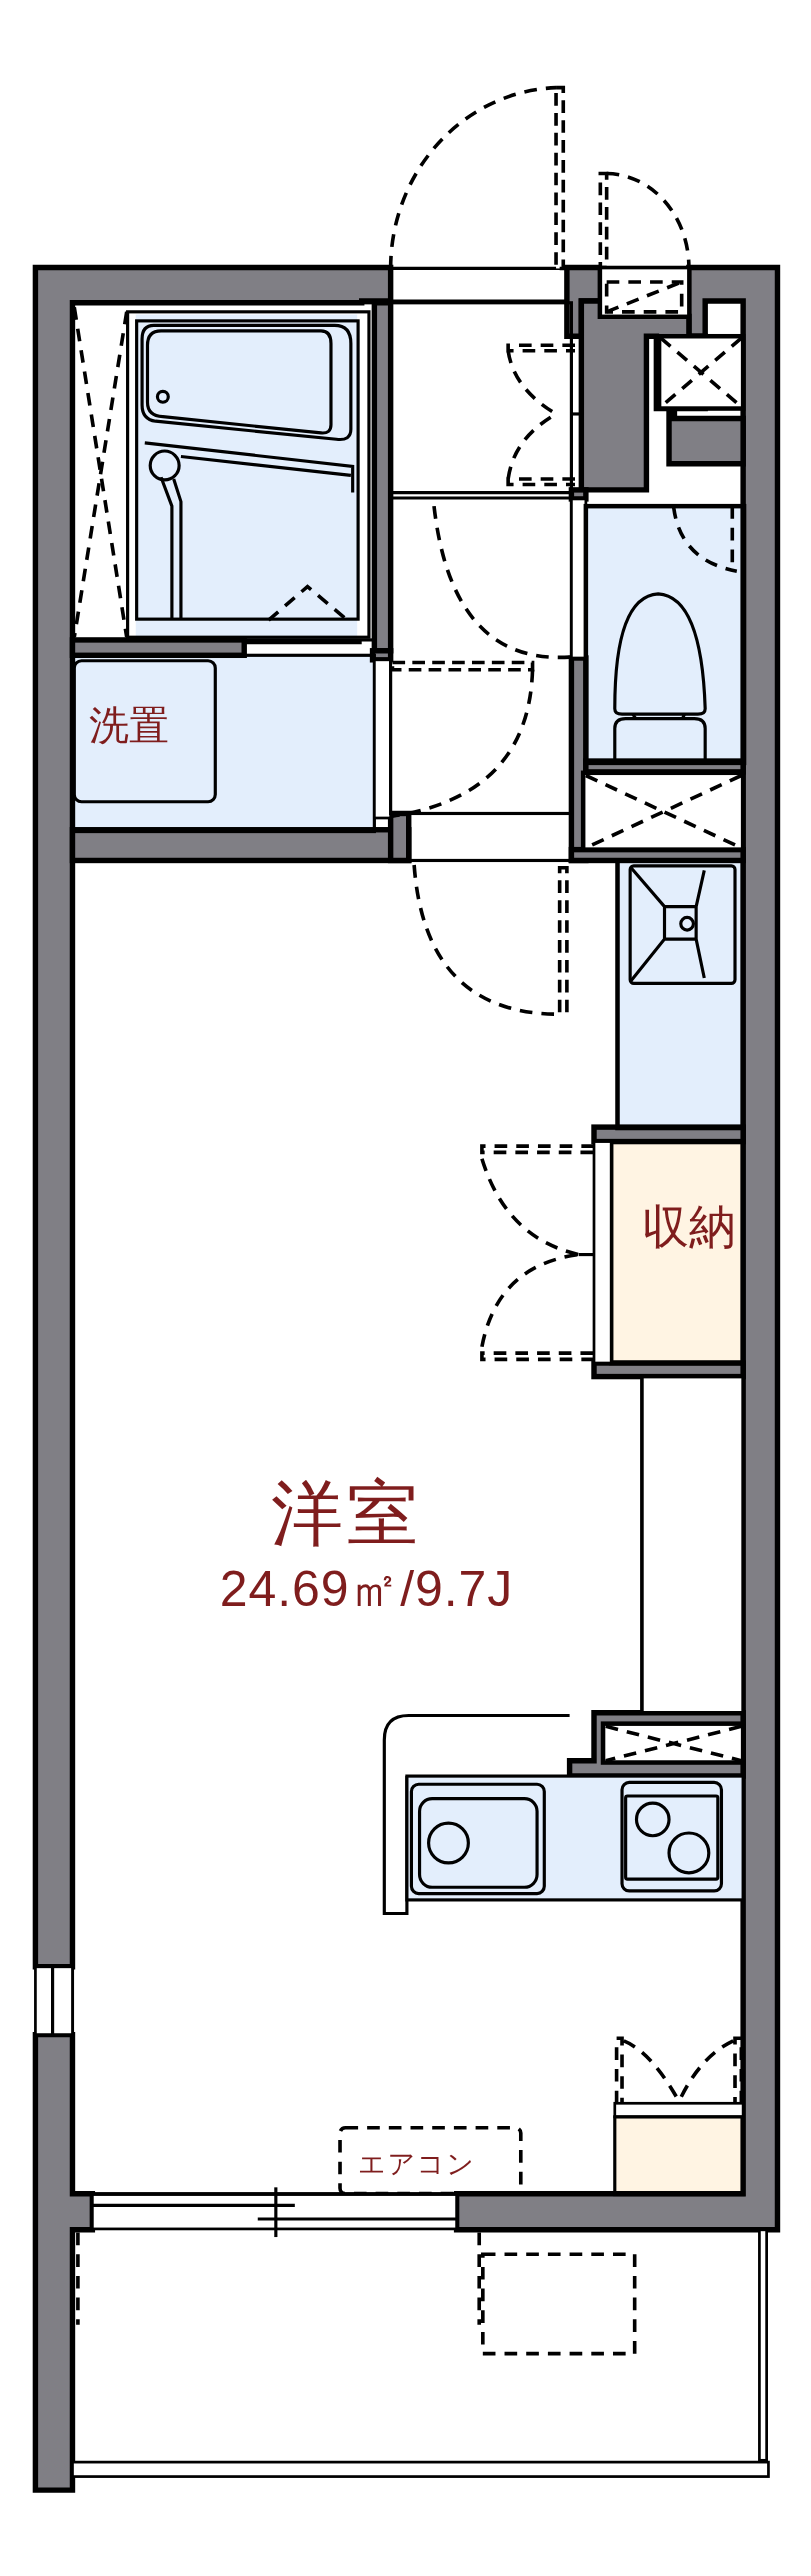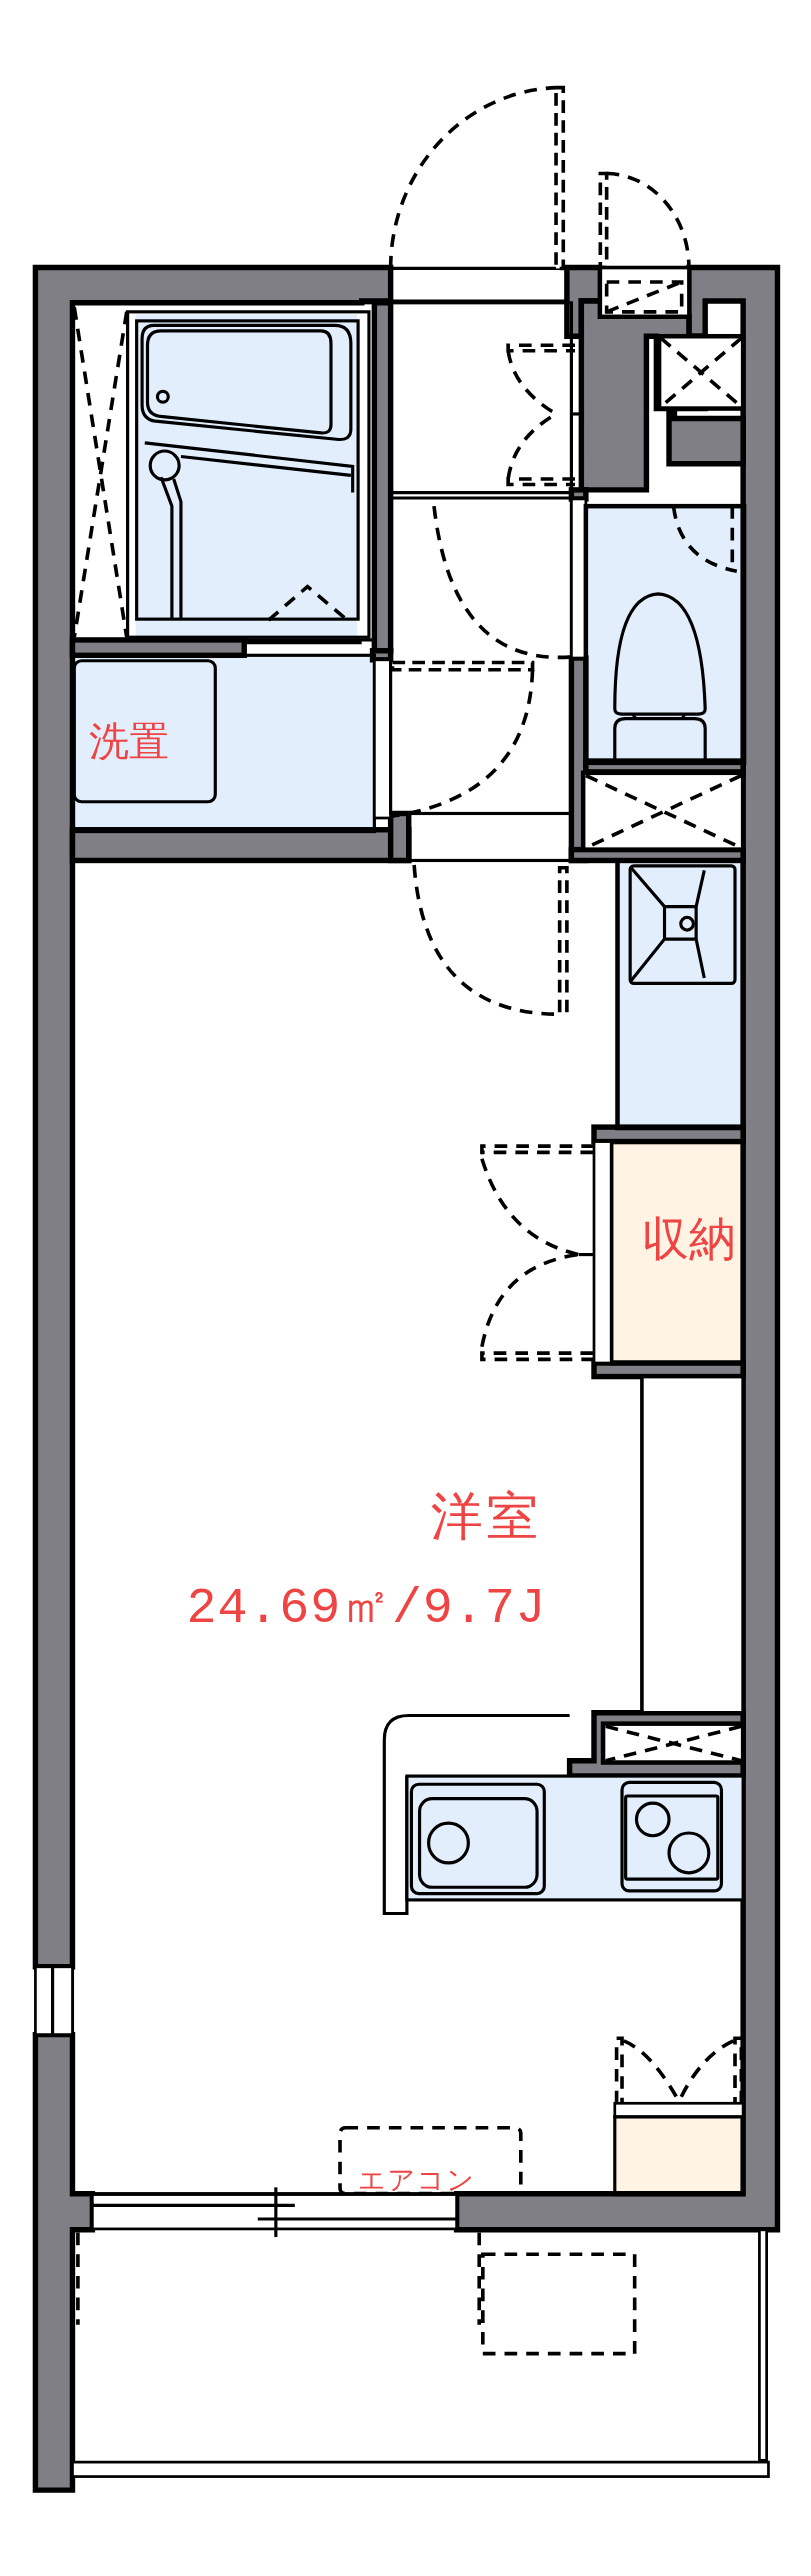--- a/index.html
+++ b/index.html
@@ -6,23 +6,23 @@
   body { width: 812px; height: 2576px; overflow: hidden; position: relative;
          font-family: "DejaVu Sans", "Liberation Sans", sans-serif; }
   #plan { position: absolute; left: 0; top: 0; width: 812px; height: 2576px; }
   .wall { fill: #807f85; stroke: #000; stroke-width: 6; stroke-linejoin: miter; }
   .blue { fill: #e3eefc; }
   .cream { fill: #fff4e3; }
   .ln { fill: none; stroke: #000; stroke-width: 5; }
   .ln3 { fill: none; stroke: #000; stroke-width: 3.5; }
   .dash { fill: none; stroke: #000; stroke-width: 4; stroke-dasharray: 14 10; }
   .dashw { fill: #fff; stroke: #000; stroke-width: 4; stroke-dasharray: 14 8; }
-  .overlay { position: absolute; white-space: nowrap; color: #ef4444;
-             font-family: Liberation Mono, monospace; margin-top: 16px; }
-  #room-name { left: 271px; top: 1466px; width: 271px; text-align: right; font-size: 52px; letter-spacing: 3.6px; }
+  .overlay { position: absolute; white-space: nowrap; color: #7f1d1d;
+             font-family: Liberation Sans, sans-serif; }
+  #room-name { left: 271px; top: 1466px; width: 271px; text-align: left; font-size: 72px; letter-spacing: 3.6px; }
   #room-area { left: 163px; top: 1556px; width: 407px; text-align: center; font-size: 50px; letter-spacing: 0.9px; }
   #wash-label { left: 89px; top: 698px; font-size: 40px; }
   #storage-label { left: 642px; top: 1198px; font-size: 47px; line-height: 58px; width: 63px; text-align: center; }
   #aircon-label { left: 358px; top: 2146px; font-size: 27px; letter-spacing: 1.8px; text-align: center; }
 </style>
 </head>
 <body>
 
 <svg id="plan" viewBox="0 0 898 2850" xmlns="http://www.w3.org/2000/svg">
 

